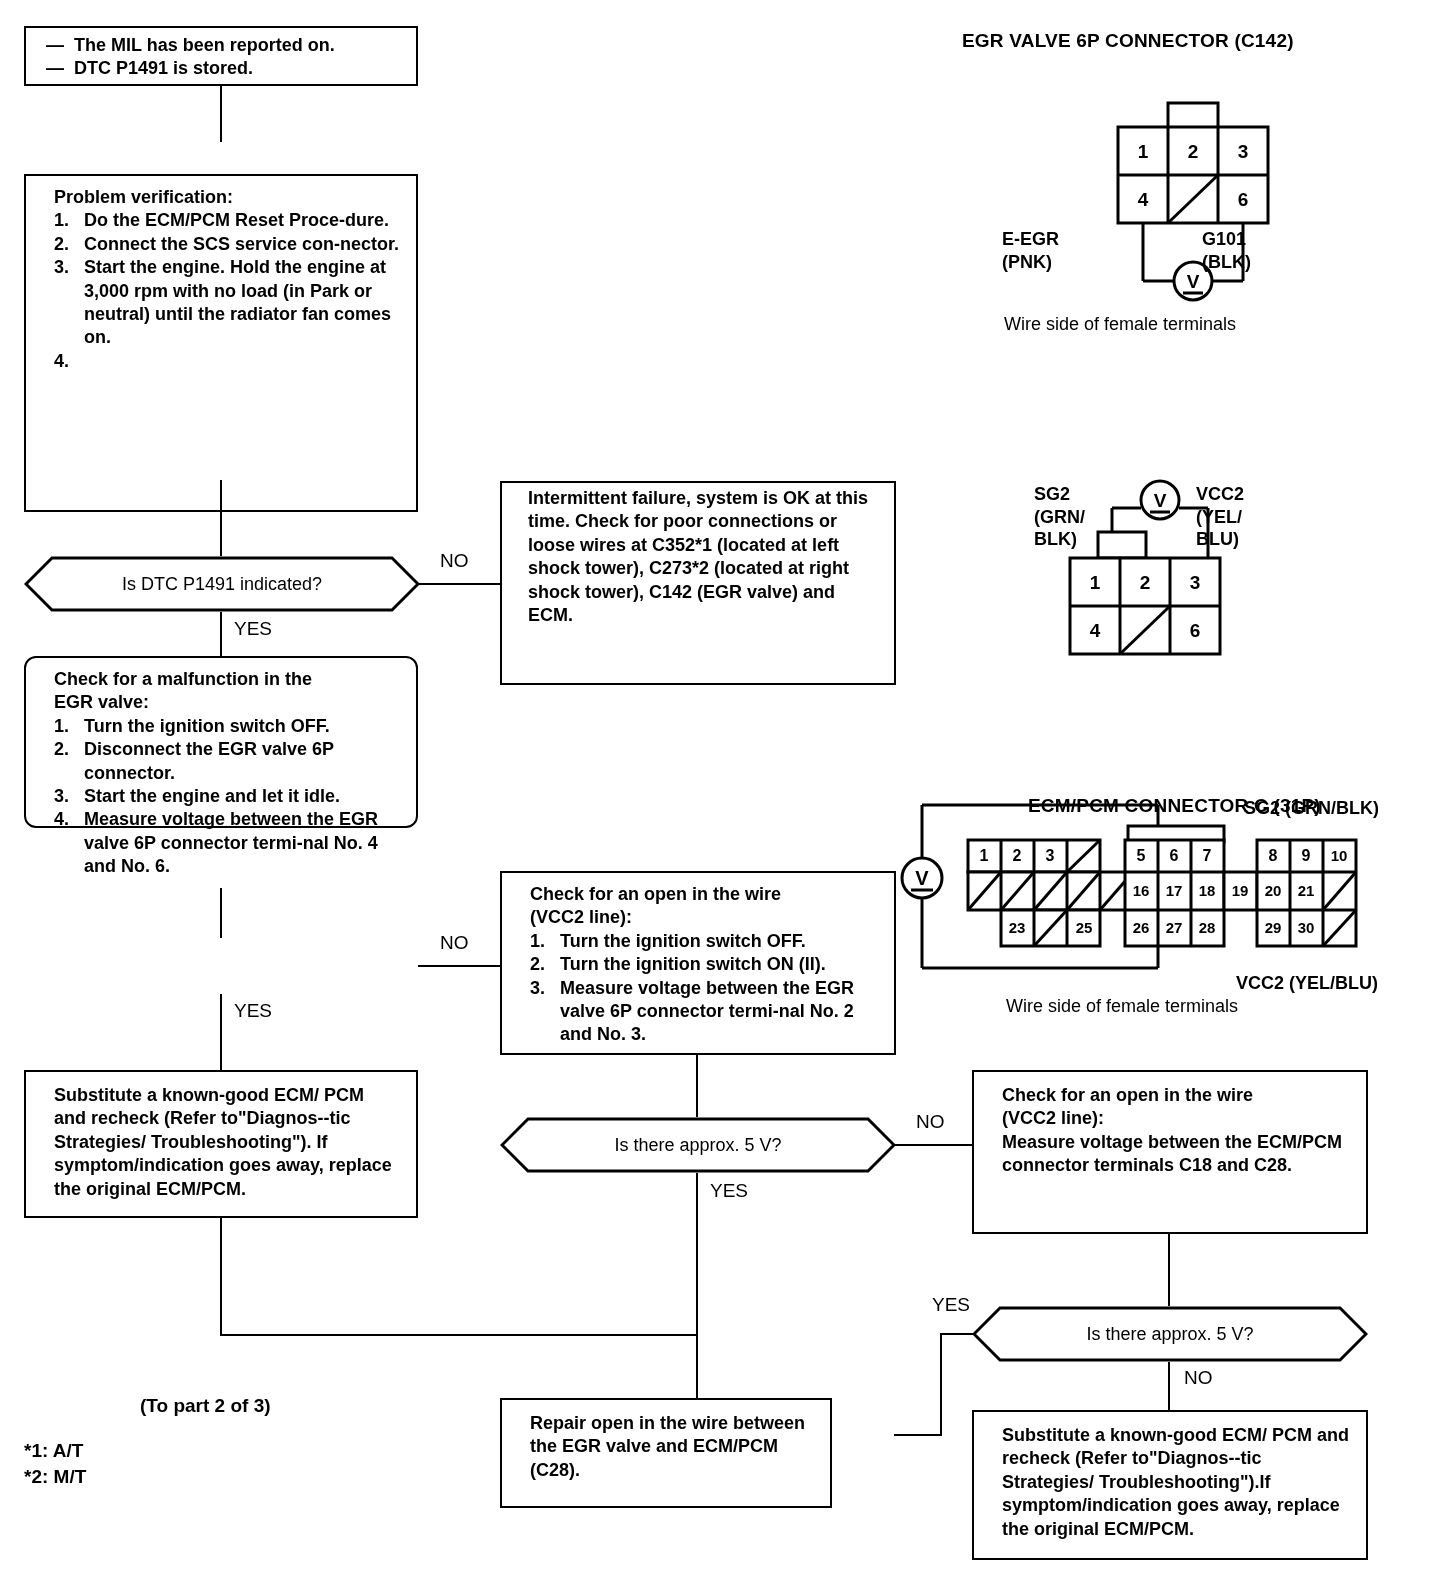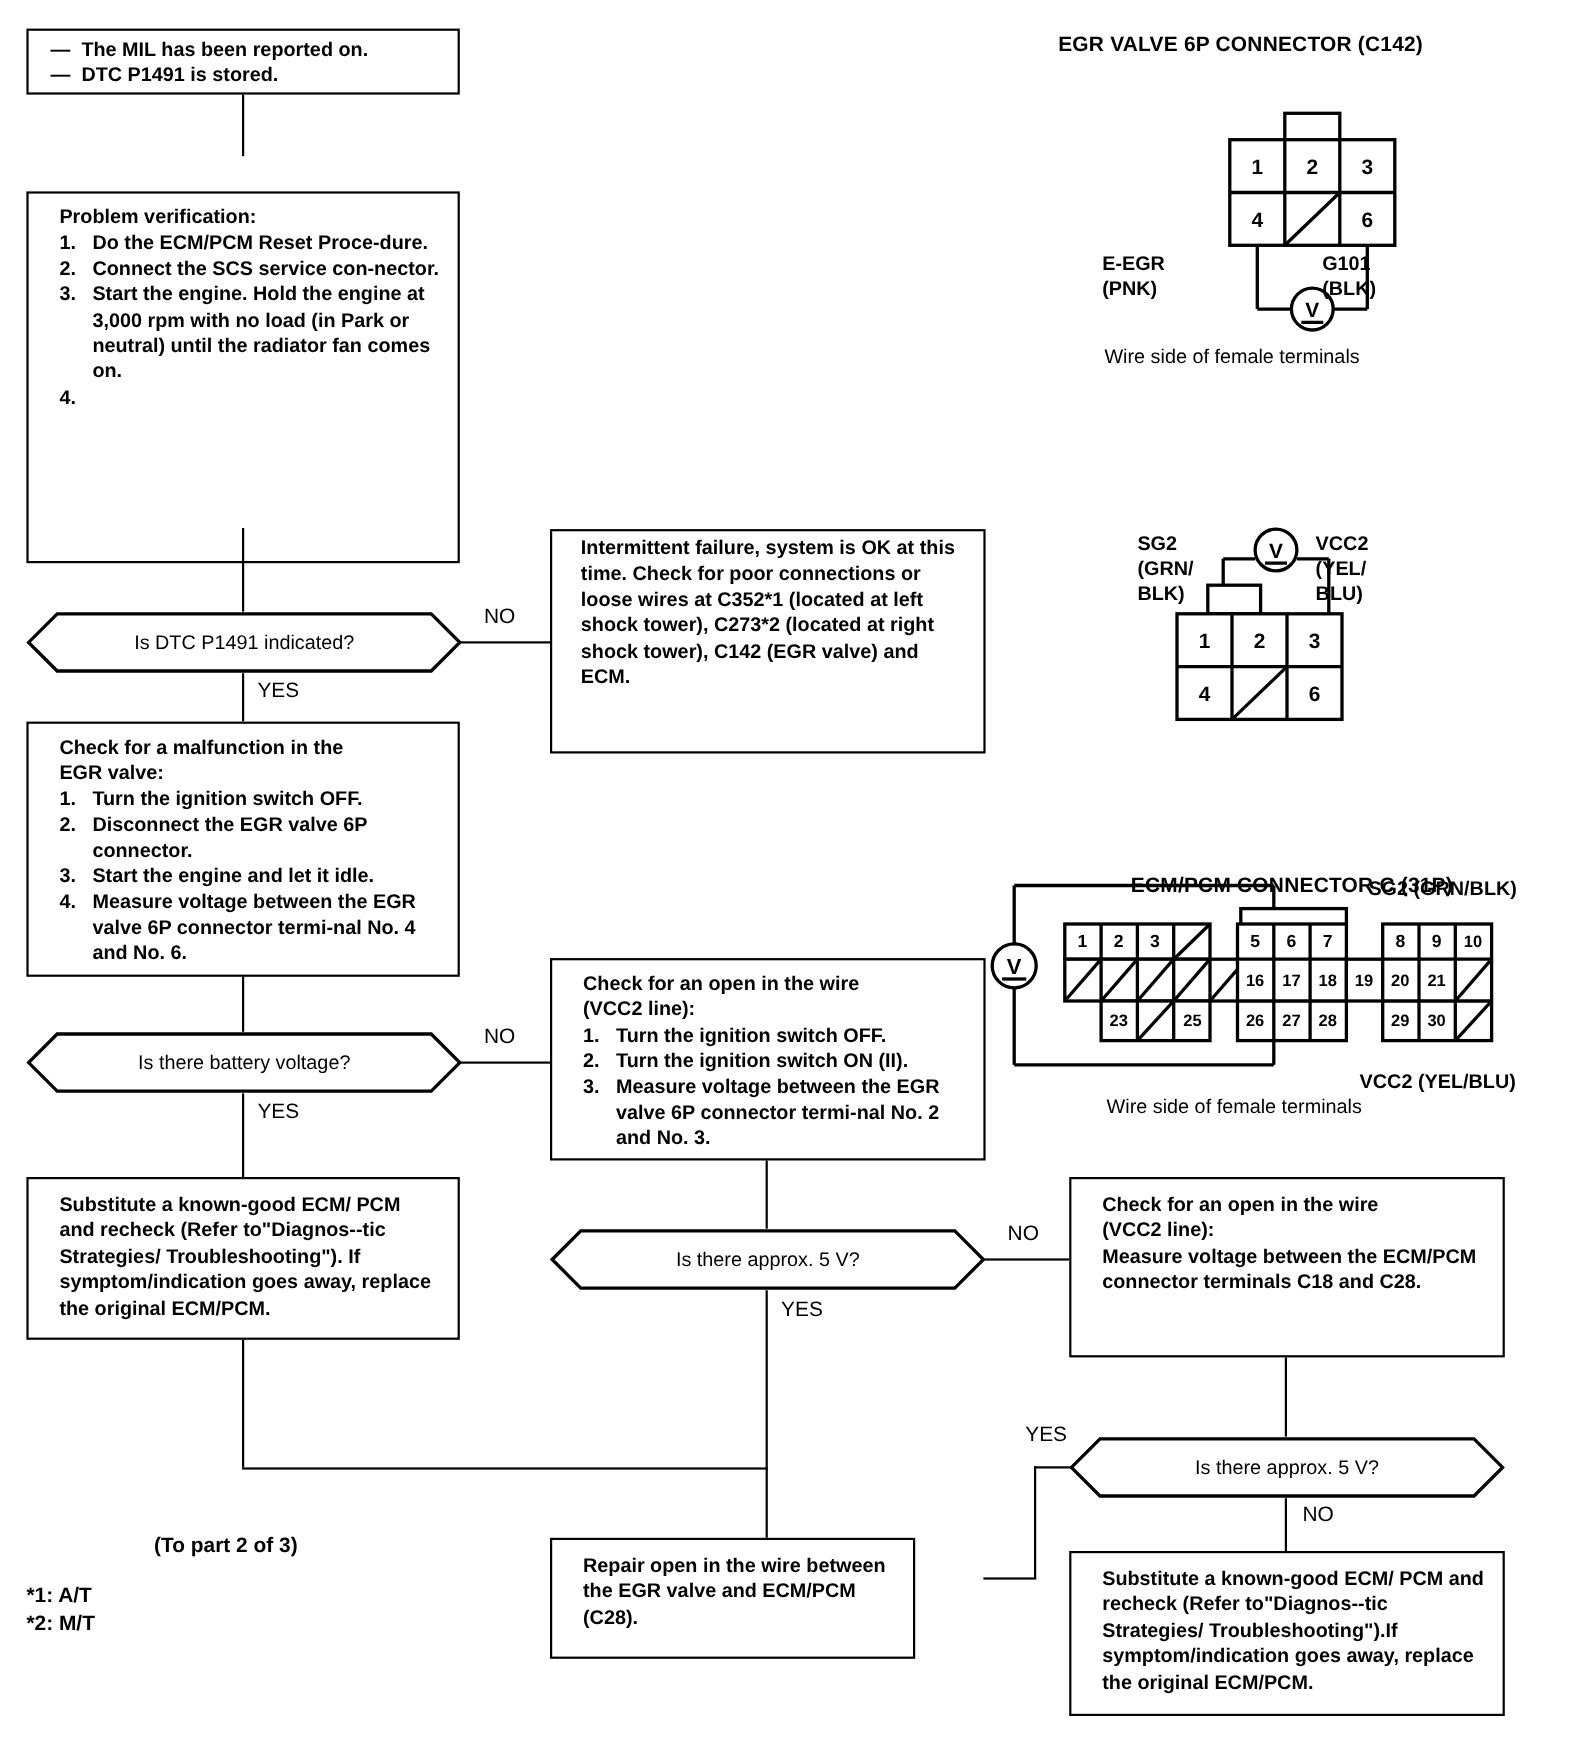--- a/index.html
+++ b/index.html
@@ -125,40 +125,34 @@
 
   <div class="vline" style="left:220px; top:612px; height:44px;"></div>
   <div class="lbl" style="left:234px; top:618px;">YES</div>
 
   <div class="box" style="left:500px; top:481px; width:396px; height:204px;">
     <div class="inner bold t18 ln" style="padding:4px 14px 10px 26px;">
       <span>Intermittent failure, system is OK at this time. Check for poor connections or loose wires at C352*1 (located at left shock tower), C273*2 (located at right shock tower), C142 (EGR valve) and ECM.</span>
     </div>
   </div>
 
-  <div class="box" style="left:24px; top:656px; width:394px; height:232px;">
+  <div class="box" style="left:24px; top:656px; width:394px; height:172px;border-radius:12px;">
     <div class="inner bold t18 ln" style="padding:10px 10px 6px 28px;">
       <div>Check for a malfunction in the</div>
       <div>EGR valve:</div>
       <ul class="steps">
         <li><span class="num">1.</span><span>Turn the ignition switch OFF.</span></li>
         <li><span class="num">2.</span><span>Disconnect the EGR valve 6P connector.</span></li>
         <li><span class="num">3.</span><span>Start the engine and let it idle.</span></li>
         <li><span class="num">4.</span><span>Measure voltage between the EGR valve 6P connector termi-nal No. 4 and No. 6.</span></li>
       </ul>
     </div>
   </div>
   <div class="vline" style="left:220px; top:888px; height:50px;"></div>
 
-  <div class="hex" style="left:24px; top:938px; width:396px; height:56px;">
-    <svg width="396" height="56" viewBox="0 0 396 56">
-      <polygon points="28,2 368,2 394,28 368,54 28,54 2,28" fill="#fff" stroke="#000" stroke-width="3"></polygon>
-    </svg>
-    <div class="hextext">Is there battery voltage?</div>
-  </div>
   <div class="hline" style="left:418px; top:965px; width:82px;"></div>
   <div class="lbl" style="left:440px; top:932px;">NO</div>
   <div class="vline" style="left:220px; top:994px; height:76px;"></div>
   <div class="lbl" style="left:234px; top:1000px;">YES</div>
 
   <div class="box" style="left:500px; top:871px; width:396px; height:184px;">
     <div class="inner bold t18 ln" style="padding:10px 10px 6px 28px;">
       <div>Check for an open in the wire</div>
       <div>(VCC2 line):</div>
       <ul class="steps">

